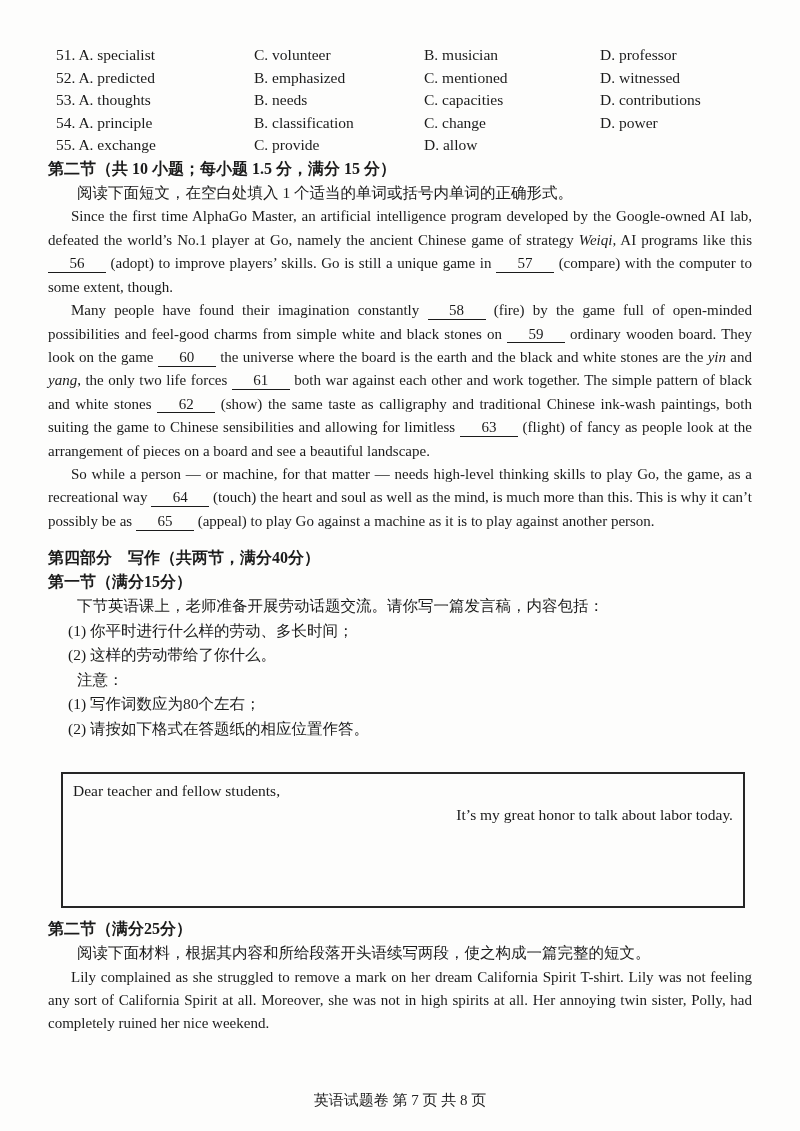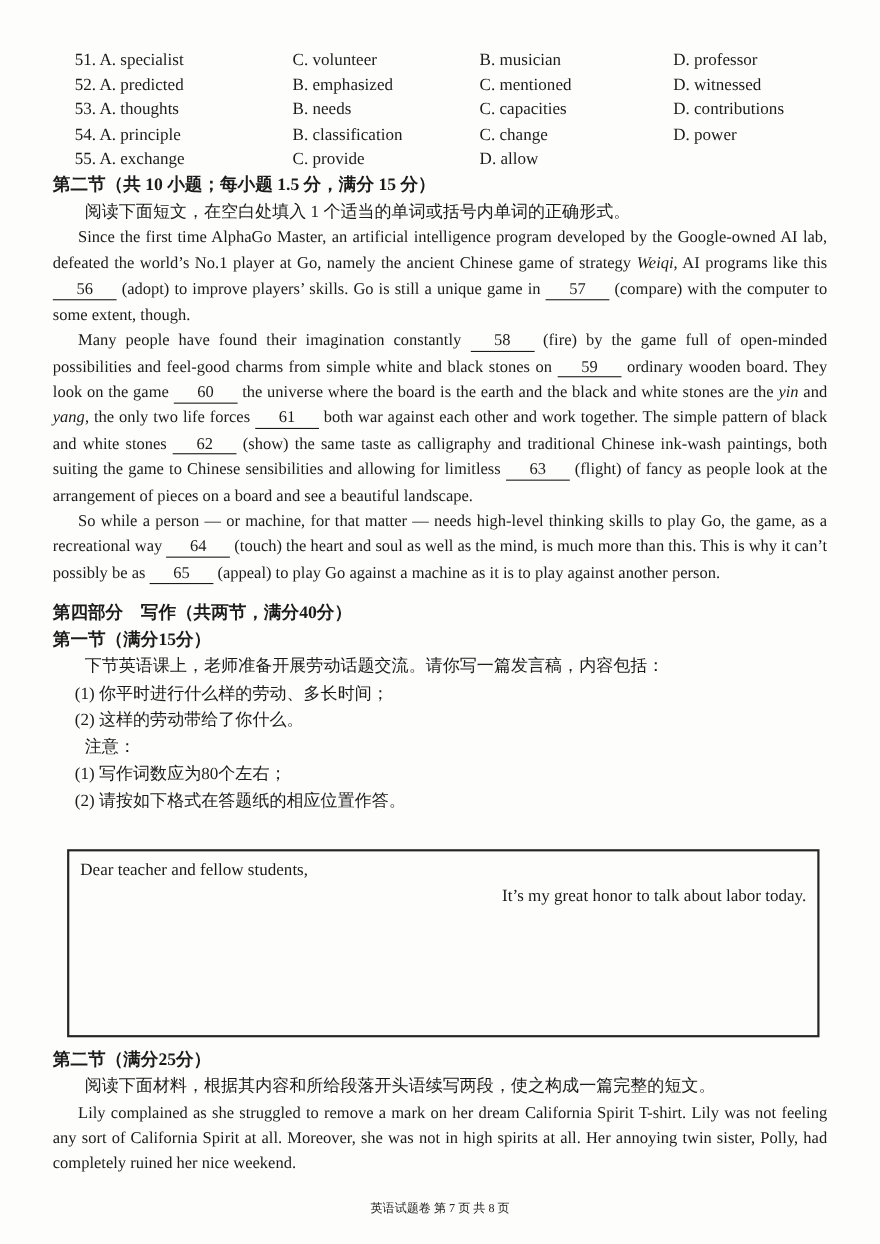--- a/index.html
+++ b/index.html
@@ -10,21 +10,21 @@
     color: #1b1b1b;
     font-family: "Liberation Serif", "DejaVu Serif", serif;
     overflow: hidden;
   }
   .content {
     box-sizing: border-box;
     width: 800px;
     padding: 44px 48px 0 48px;
   }
   
-  .opt-table { margin-left: 20px; }
+  .opt-table { margin-left: 8px; }
   .opt-row {
     display: grid;
     grid-template-columns: 198px 170px 176px 1fr;
     font-size: 15.5px;
     line-height: 22.6px;
   }
   .opt-cell { white-space: nowrap; }
   
   .h-cn {
     font-weight: bold;
@@ -57,21 +57,21 @@
     border-bottom: 1.2px solid #1b1b1b;
     line-height: 1.05;
   }
   
   .part-heading { margin-top: 13px; }
   .answer-box {
     box-sizing: border-box;
     margin-left: 13px;
     margin-top: 31px;
     width: 684px;
-    height: 171px;
+    height: 136px;
     border: 2px solid #262626;
     padding: 5px 10px;
     background: #fdfdfc;
   }
   .box-line1 {
     margin: 0;
     font-size: 15.5px;
     line-height: 24px;
   }
   .box-line2 {
@@ -81,21 +81,21 @@
     text-indent: 32px;
     text-align: right;
   }
   .sec2-heading { margin-top: 9px; }
   
   .footer {
     position: absolute;
     left: 0; right: 0;
     top: 1091px;
     text-align: center;
-    font-size: 11px;
+    font-size: 15px;
     color: #222;
   }
 </style>
 </head>
 <body>
 
 <div class="content">
 
   <div class="opt-table">
     <div class="opt-row">

